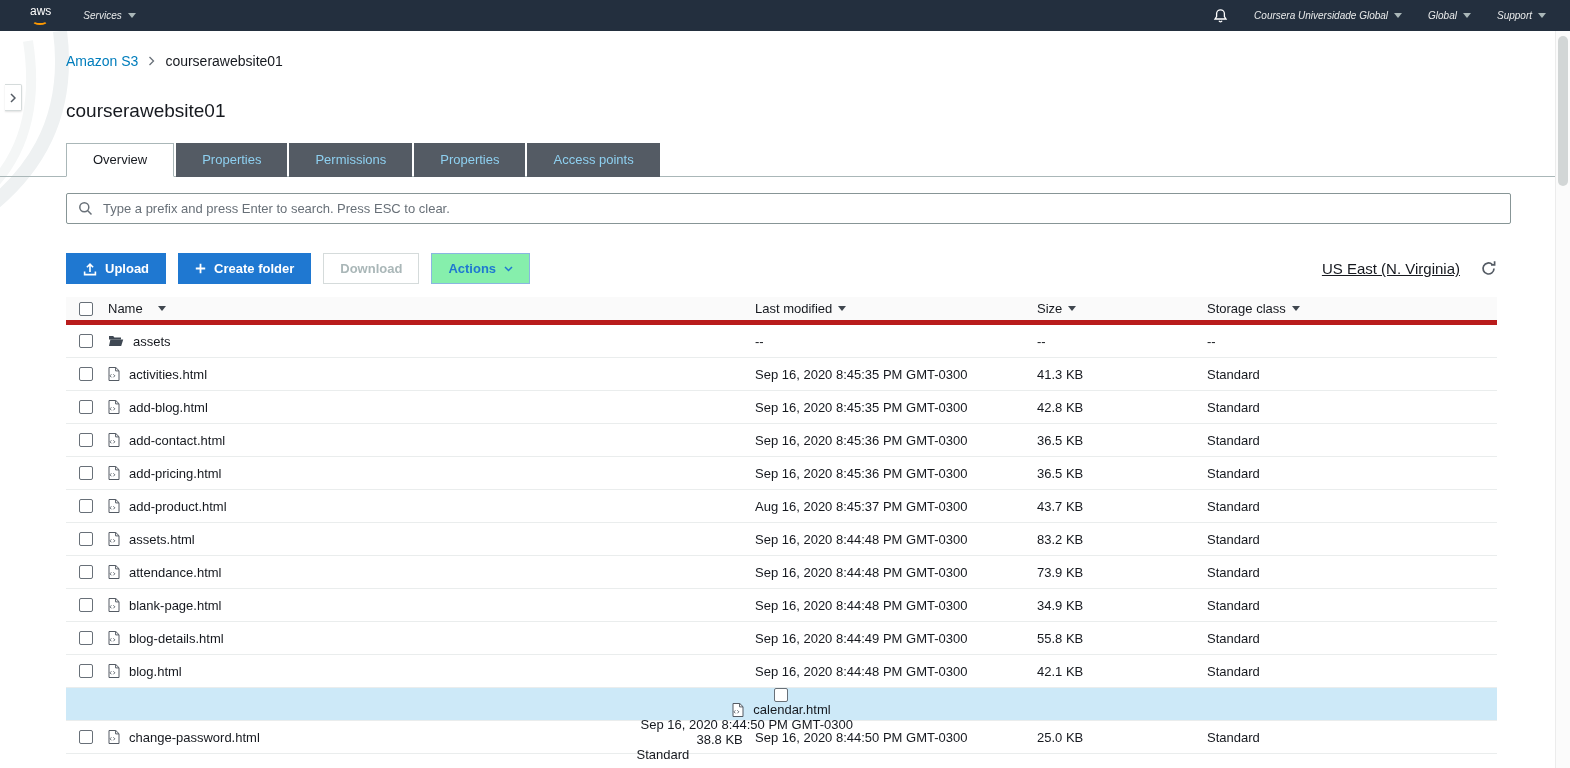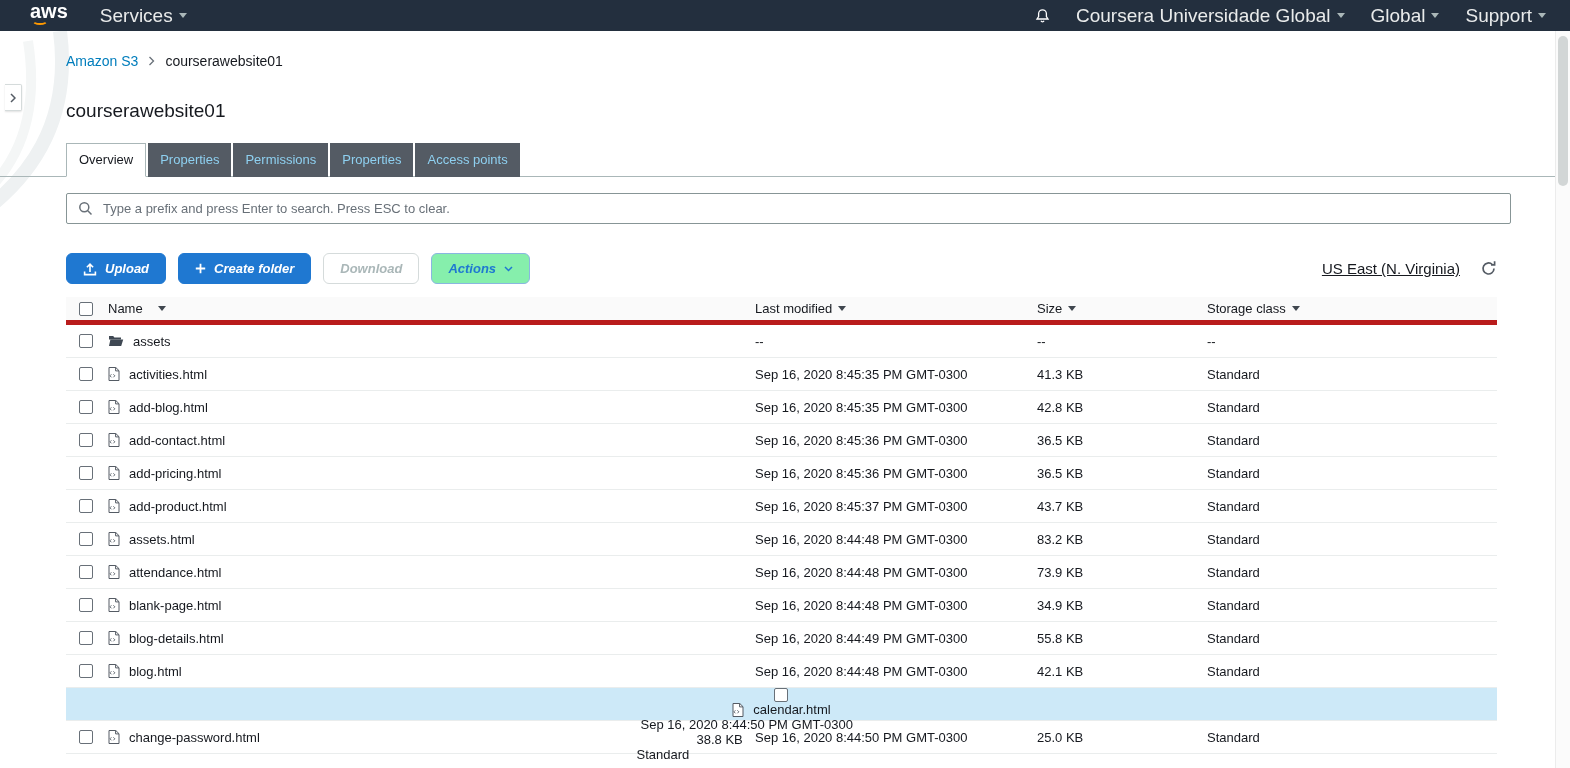--- a/index.html
+++ b/index.html
@@ -7,24 +7,24 @@
   body {
     width:1570px; height:768px; position:relative;
     font-family:"Liberation Sans", sans-serif;
     background:#fff; color:#16191f; font-size:13px;
   }
 
   
   .topnav { position:relative; z-index:6; height:31px; background:var(--nav_bg,#232f3e);
     display:flex; align-items:center; padding:0 24px 0 30px; }
   .aws-logo { margin-right:32px; cursor:pointer; }
-  .aws-text { color:#fff; font-weight:700; font-size:20px; line-height:11px; display:block; }
+  .aws-text { color:#fff; font-weight:400; font-size:12px; line-height:11px; display:block; }
   .smile { display:block; width:16px; height:8px; border:2px solid transparent;
     border-bottom:2px solid var(--aws_orange,#ff9900); border-radius:50%; margin-left:2px; }
-  .nav-item { display:flex; align-items:center; gap:6px; color:#e9ebeb; font-size:19px; cursor:pointer; white-space:nowrap; }
+  .nav-item { display:flex; align-items:center; gap:6px; color:#e9ebeb; font-size:10px; cursor:pointer; white-space:nowrap;font-style:italic; }
   .nav-right { margin-left:auto; display:flex; align-items:center; gap:26px; }
   .caret-icon { display:inline-flex; color:#aab7b8; }
   .bell { display:inline-flex; cursor:pointer; }
 
   
   .decor { position:absolute; left:0; top:31px; z-index:0; pointer-events:none; }
   .expand-tab { position:absolute; left:5px; top:84px; width:17px; height:27px; background:#fff;
     border:1px solid #d5dbdb; border-left:none; border-radius:0 2px 2px 0;
     box-shadow:0 1px 2px rgba(0,0,0,.12); display:flex; align-items:center; justify-content:center;
     cursor:pointer; z-index:4; }
@@ -35,37 +35,37 @@
   
   .content { position:relative; z-index:1; }
   .breadcrumb { margin:22px 73px 0 66px; display:flex; align-items:center; gap:10px; font-size:14px; height:16px; }
   .breadcrumb .crumb-link { color:var(--link_blue,#007dbc); cursor:pointer; text-decoration:none; }
   .breadcrumb .sep { display:inline-flex; }
   .page-title { margin:30px 73px 0 66px; font-size:19px; font-weight:400; line-height:23px; }
 
   
   .tabs-row { position:relative; margin-top:21px; padding-left:66px; height:34px; display:flex; }
   .tabs-underline { position:absolute; left:0; right:0; bottom:0; height:1px; background:#aab7b8; z-index:1; }
-  .tab { position:relative; z-index:2; height:34px; line-height:34px; padding:0 12px; margin-right:2px;
+  .tab { position:relative; z-index:2; height:34px; line-height:34px; padding:0 26px; margin-right:2px;
     background:var(--tab_inactive_bg,#545b64); color:var(--tab_inactive_text,#8ed0f0);
     font-size:13px; cursor:pointer; white-space:nowrap; }
   .tab.active { background:#fff; color:#16191f; border:1px solid #aab7b8; border-bottom:1px solid #fff; line-height:32px; }
 
   
   .search-wrap { position:relative; margin:16px 59px 0 66px; }
   .search-input { width:100%; height:31px; border:1px solid #879596; border-radius:2px;
     padding:0 12px 0 36px; font-size:13px; color:#16191f; font-family:inherit; outline:none; background:#fff; }
   .search-input::placeholder { color:#687078; opacity:1; }
   .search-icon { position:absolute; left:12px; top:8px; display:inline-flex; }
 
   
   .toolbar { margin:29px 73px 0 66px; display:flex; align-items:center; }
-  .btn { height:31px; border-radius:6px; font-size:13px; font-weight:700; font-family:inherit;
+  .btn { height:31px; border-radius:0; font-size:13px; font-weight:700; font-family:inherit;
     display:inline-flex; align-items:center; gap:8px; padding:0 16px; cursor:pointer;
-    border:1px solid transparent; margin-right:12px; background:#fff;font-style:italic; }
+    border:1px solid transparent; margin-right:12px; background:#fff; }
   .btn-primary { background:var(--button_blue,#1f78d1); border-color:var(--button_blue,#1f78d1); color:#fff; }
   .btn-disabled { background:#fff; color:#aab7b8; border-color:#d5dbdb; cursor:default; }
   .btn-secondary { background:#86efac; color:var(--button_blue,#1f78d1); border-color:#8ab6e0; }
   .toolbar-right { margin-left:auto; display:flex; align-items:center; gap:20px;text-decoration:underline; }
   .region-label { font-size:15px; color:#16191f; white-space:nowrap; }
   .refresh { display:inline-flex; cursor:pointer; }
   .icon { display:inline-flex; align-items:center; }
 
   
   .table { margin:13px 73px 0 66px; font-size:13px; }
@@ -362,21 +362,21 @@
 
       <span class="icon file-icon">
         <svg width="12" height="14" viewBox="0 0 12 14">
           <path d="M1 .5h6.8L11 3.7v9.8H1z" fill="#fff" stroke="#545b64"></path>
           <path d="M7.6 .5v3.4H11" fill="none" stroke="#545b64"></path>
           <path d="M3.4 7.3L2 8.8l1.4 1.5M5.4 7.3l1.4 1.5-1.4 1.5" fill="none" stroke="#545b64" stroke-width=".9"></path>
         </svg>
       </span>
       <span class="name-text">add-product.html</span>
     </div>
-    <div class="col-modified">Sep 16, 2020 8:45:37 PM GMT-0300</div>
+    <div class="col-modified">Aug 16, 2020 8:45:37 PM GMT-0300</div>
     <div class="col-size">43.7 KB</div>
     <div class="col-storage">Standard</div>
   </div>
         <div class="row" data-type="file">
     <div class="col-check">
       <span class="checkbox"></span>
     </div>
     <div class="col-name">
 
       <span class="icon file-icon">

